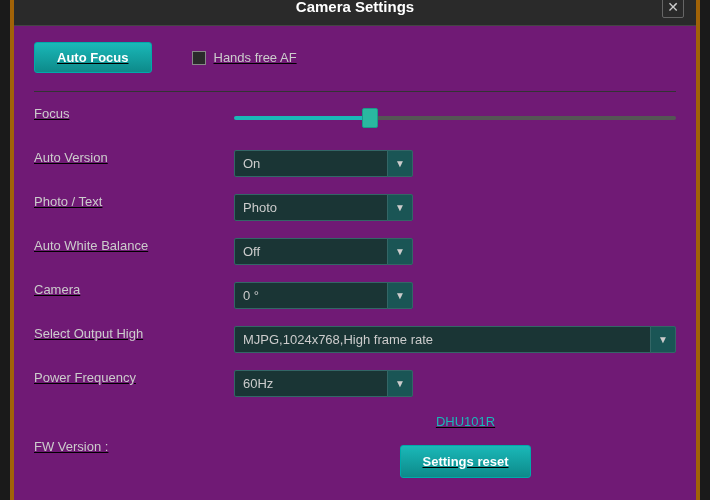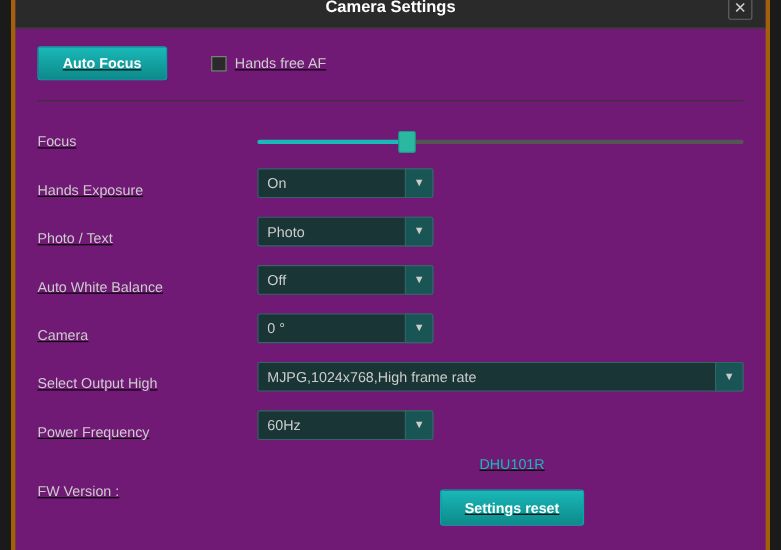--- a/index.html
+++ b/index.html
@@ -81,21 +81,21 @@
       width: 14px;
       height: 14px;
       border: 1px solid #888;
       background: #2a2a2a;
       cursor: pointer;
       appearance: none;
       -webkit-appearance: none;
     }
     .form-row {
       display: flex;
-      align-items: flex-end;
+      align-items: flex-start;
       margin-bottom: 14px;
       min-height: 30px;
     }
     .form-label {
       color: #cccccc;
       font-size: 13px;
       width: 200px;
       flex-shrink: 0;
     }
     .form-control {
@@ -124,21 +124,21 @@
       cursor: pointer;
       border-radius: 2px;
       border: 1px solid #1a9a88;
     }
     
     .dropdown-wrapper {
       position: relative;
       display: inline-block;
     }
     .dropdown-wrapper.full { width: 100%; }
-    .dropdown-wrapper.medium { width: 160px; }
+    .dropdown-wrapper.medium { width: 179px; }
     .dropdown-select {
       background: #1a3535;
       color: #cccccc;
       border: 1px solid #336666;
       padding: 5px 28px 5px 8px;
       font-size: 13px;
       cursor: pointer;
       appearance: none;
       -webkit-appearance: none;
       border-radius: 2px;
@@ -215,21 +215,21 @@
 
     <div class="form-row">
       <span class="form-label">Focus</span>
       <div class="focus-slider-container form-control">
         <input type="range" class="focus-slider" min="0" max="100" value="30" style="">
       </div>
     </div>
 
     <div id="rows-container">
         <div class="form-row">
-          <span class="form-label">Hands Exposure</span>
+          <span class="form-label">Auto Version</span>
           <div class="form-control"><div class="dropdown-wrapper medium"><select class="dropdown-select"><option value="On">On</option><option value="Off">Off</option></select><div class="dropdown-arrow"></div></div></div>
         </div>
         <div class="form-row">
           <span class="form-label">Photo / Text</span>
           <div class="form-control"><div class="dropdown-wrapper medium"><select class="dropdown-select"><option value="Photo">Photo</option><option value="Text">Text</option></select><div class="dropdown-arrow"></div></div></div>
         </div>
         <div class="form-row">
           <span class="form-label">Auto White Balance</span>
           <div class="form-control"><div class="dropdown-wrapper medium"><select class="dropdown-select"><option value="On">On</option><option value="Off" selected="">Off</option></select><div class="dropdown-arrow"></div></div></div>
         </div>

